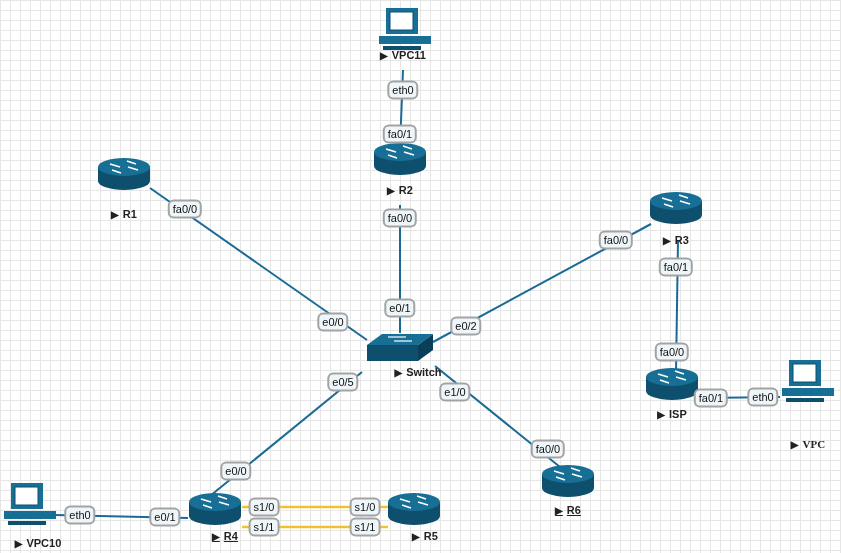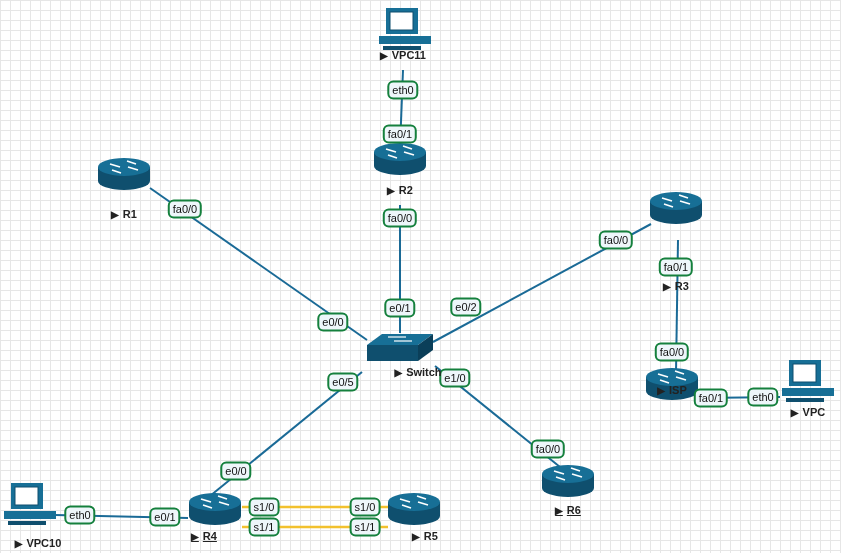--- a/index.html
+++ b/index.html
@@ -8,21 +8,21 @@
     background-color: #ffffff;
     background-image:
       linear-gradient(to right, #e6e6e6 1px, transparent 1px),
       linear-gradient(to bottom, #e6e6e6 1px, transparent 1px);
     background-size: 10px 10px;
     font-family: "Liberation Sans", sans-serif;
   }
   #canvas { position: absolute; left: 0; top: 0; width: 841px; height: 553px; }
   .iflabel {
     position: absolute; height: 15px; line-height: 15px; padding: 0 3px;
-    border: 2px solid #15803d; border-radius: 6px; background: #eef6fa;
+    border: 2px solid #a3a3a3; border-radius: 6px; background: #eef6fa;
     font-size: 11px; color: #111; transform: translate(-50%, -50%);
     white-space: nowrap;
   }
   .nodelabel {
     position: absolute; font-size: 11px; font-weight: bold; color: #222;
     transform: translate(-50%, -50%); white-space: nowrap;
   }
   .nodelabel .tri { font-size: 10px; margin-right: 4px; color: #222; }
 </style>
 </head>
@@ -143,39 +143,39 @@
     </g>
 </svg>
 <div id="labels-layer">
     <div class="iflabel" style="left: 403px; top: 90px;">eth0</div>
     <div class="iflabel" style="left: 400px; top: 134px;">fa0/1</div>
     <div class="iflabel" style="left: 400px; top: 218px;">fa0/0</div>
     <div class="iflabel" style="left: 400px; top: 308px;">e0/1</div>
     <div class="iflabel" style="left: 185px; top: 209px;">fa0/0</div>
     <div class="iflabel" style="left: 333px; top: 322px;">e0/0</div>
     <div class="iflabel" style="left: 616px; top: 240px;">fa0/0</div>
-    <div class="iflabel" style="left: 466px; top: 307px;">e0/2</div>
+    <div class="iflabel" style="left: 466px; top: 326px;">e0/2</div>
     <div class="iflabel" style="left: 676px; top: 267px;">fa0/1</div>
     <div class="iflabel" style="left: 672px; top: 352px;">fa0/0</div>
     <div class="iflabel" style="left: 711px; top: 398px;">fa0/1</div>
     <div class="iflabel" style="left: 763px; top: 397px;">eth0</div>
-    <div class="iflabel" style="left: 455px; top: 378px;">e1/0</div>
+    <div class="iflabel" style="left: 455px; top: 392px;">e1/0</div>
     <div class="iflabel" style="left: 548px; top: 449px;">fa0/0</div>
     <div class="iflabel" style="left: 343px; top: 382px;">e0/5</div>
     <div class="iflabel" style="left: 236px; top: 471px;">e0/0</div>
     <div class="iflabel" style="left: 80px; top: 515px;">eth0</div>
     <div class="iflabel" style="left: 165px; top: 517px;">e0/1</div>
     <div class="iflabel" style="left: 264px; top: 507px;">s1/0</div>
     <div class="iflabel" style="left: 365px; top: 507px;">s1/0</div>
     <div class="iflabel" style="left: 264px; top: 527px;">s1/1</div>
     <div class="iflabel" style="left: 365px; top: 527px;">s1/1</div>
     <div class="nodelabel" style="left: 403px; top: 55px;"><span class="tri">▶</span><span>VPC11</span></div>
     <div class="nodelabel" style="left: 400px; top: 190px;"><span class="tri">▶</span><span>R2</span></div>
     <div class="nodelabel" style="left: 124px; top: 214px;"><span class="tri">▶</span><span>R1</span></div>
     <div class="nodelabel" style="left: 402px; top: 372px; margin-left: 16px;"><span class="tri">▶</span><span>Switch</span></div>
-    <div class="nodelabel" style="left: 676px; top: 240px; margin-top: 46px;"><span class="tri">▶</span><span>R3</span></div>
-    <div class="nodelabel" style="left: 672px; top: 390px;"><span class="tri">▶</span><span>ISP</span></div>
-    <div class="nodelabel" style="left: 808px; top: 412px;"><span class="tri">▶</span><span>VPC</span></div>
+    <div class="nodelabel" style="left: 676px; top: 240px;"><span class="tri">▶</span><span>R3</span></div>
+    <div class="nodelabel" style="left: 672px; top: 414px;"><span class="tri">▶</span><span>ISP</span></div>
+    <div class="nodelabel" style="left: 808px; top: 444px; font-family: Liberation Serif, serif;"><span class="tri">▶</span><span>VPC</span></div>
     <div class="nodelabel" style="left: 568px; top: 510px; text-decoration: underline;"><span class="tri">▶</span><span>R6</span></div>
-    <div class="nodelabel" style="left: 204px; top: 536px; text-decoration: underline;"><span class="tri">▶</span><span>R4</span></div>
+    <div class="nodelabel" style="left: 225px; top: 536px; text-decoration: underline;"><span class="tri">▶</span><span>R4</span></div>
     <div class="nodelabel" style="left: 425px; top: 536px;"><span class="tri">▶</span><span>R5</span></div>
     <div class="nodelabel" style="left: 38px; top: 543px;"><span class="tri">▶</span><span>VPC10</span></div>
   </div>
 
 </body></html>

